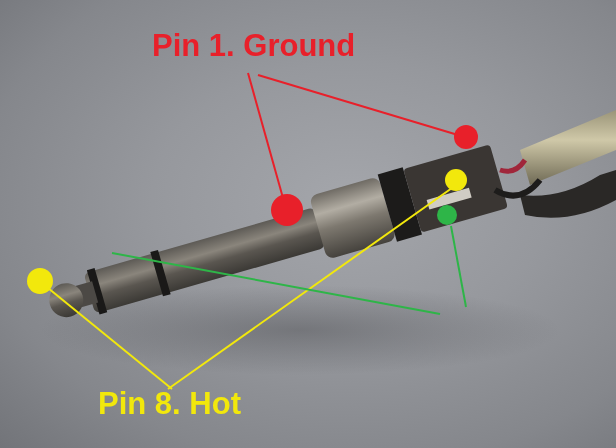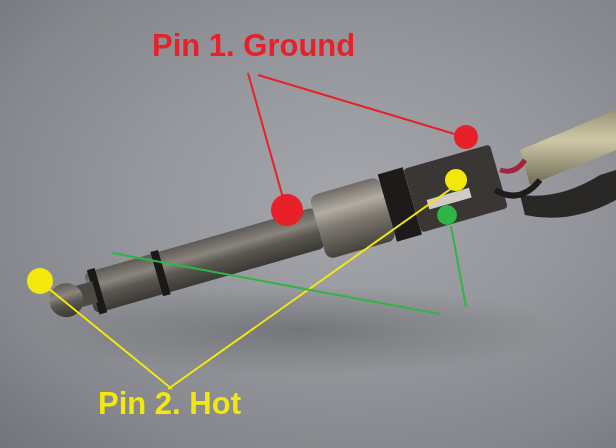--- a/index.html
+++ b/index.html
@@ -83,14 +83,14 @@
     <g>
       <circle cx="287" cy="210" r="16" fill="#e8202a"></circle>
       <circle cx="466" cy="137" r="12" fill="#e8202a"></circle>
       <circle cx="40" cy="281" r="13" fill="#f2e80c"></circle>
       <circle cx="456" cy="180" r="11" fill="#f2e80c"></circle>
       <circle cx="447" cy="215" r="10" fill="#2eb548"></circle>
     </g>
   </svg>
 
   <div id="lbl-ground" class="label" style="color:#e8202a">Pin 1. Ground</div>
-  <div id="lbl-hot" class="label" style="color:#f2e80c">Pin 2. Hot</div>
+  <div id="lbl-hot" class="label" style="color:#f2e80c">Pin 8. Hot</div>
 </div>
 
 </body></html>

